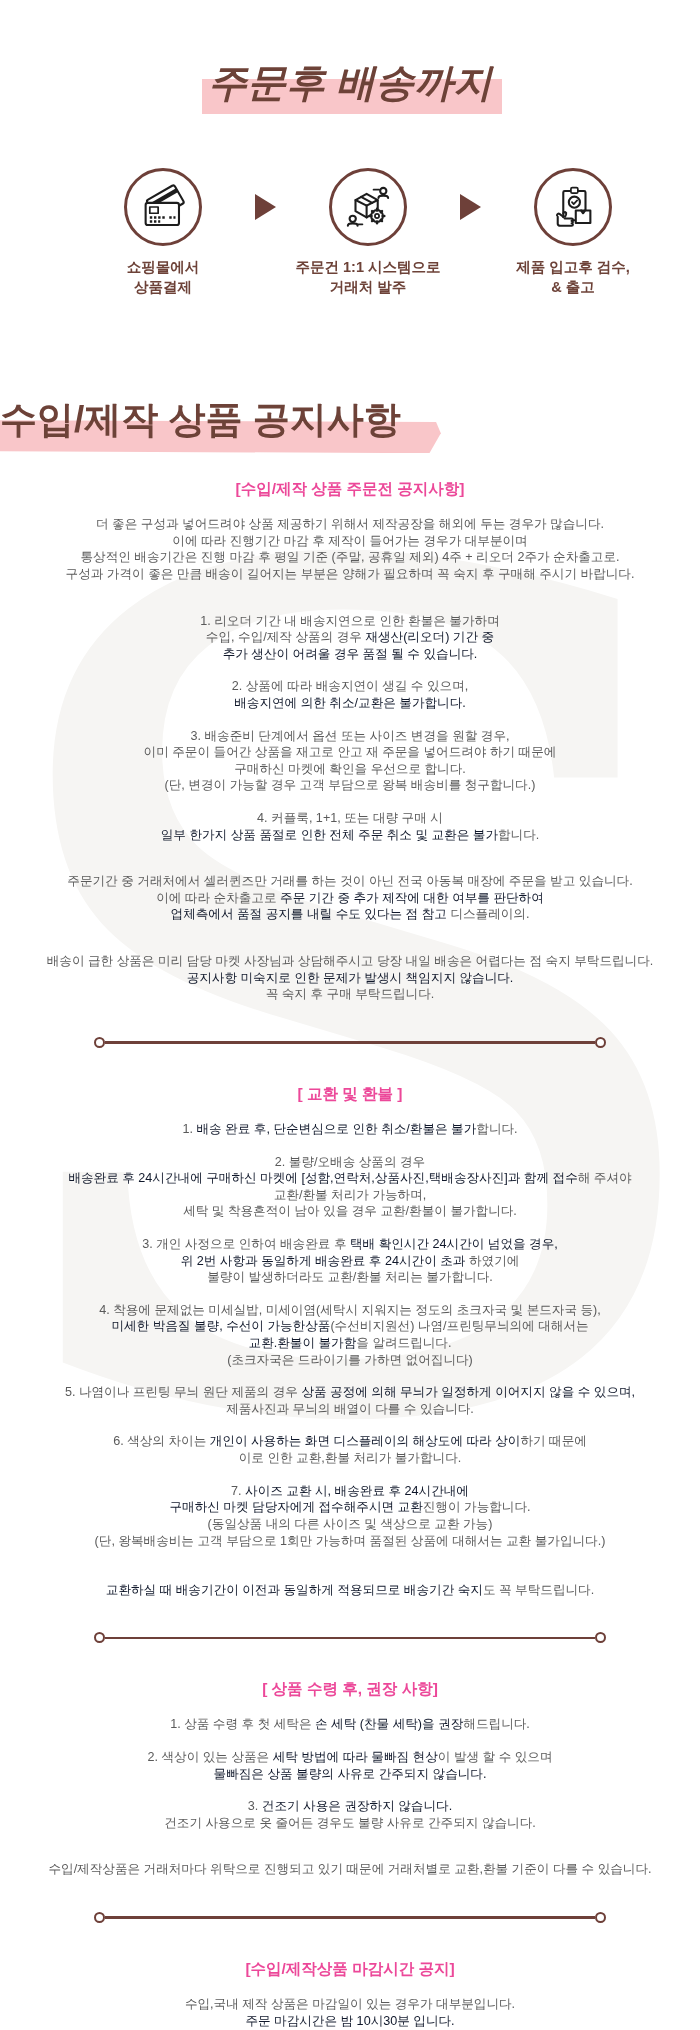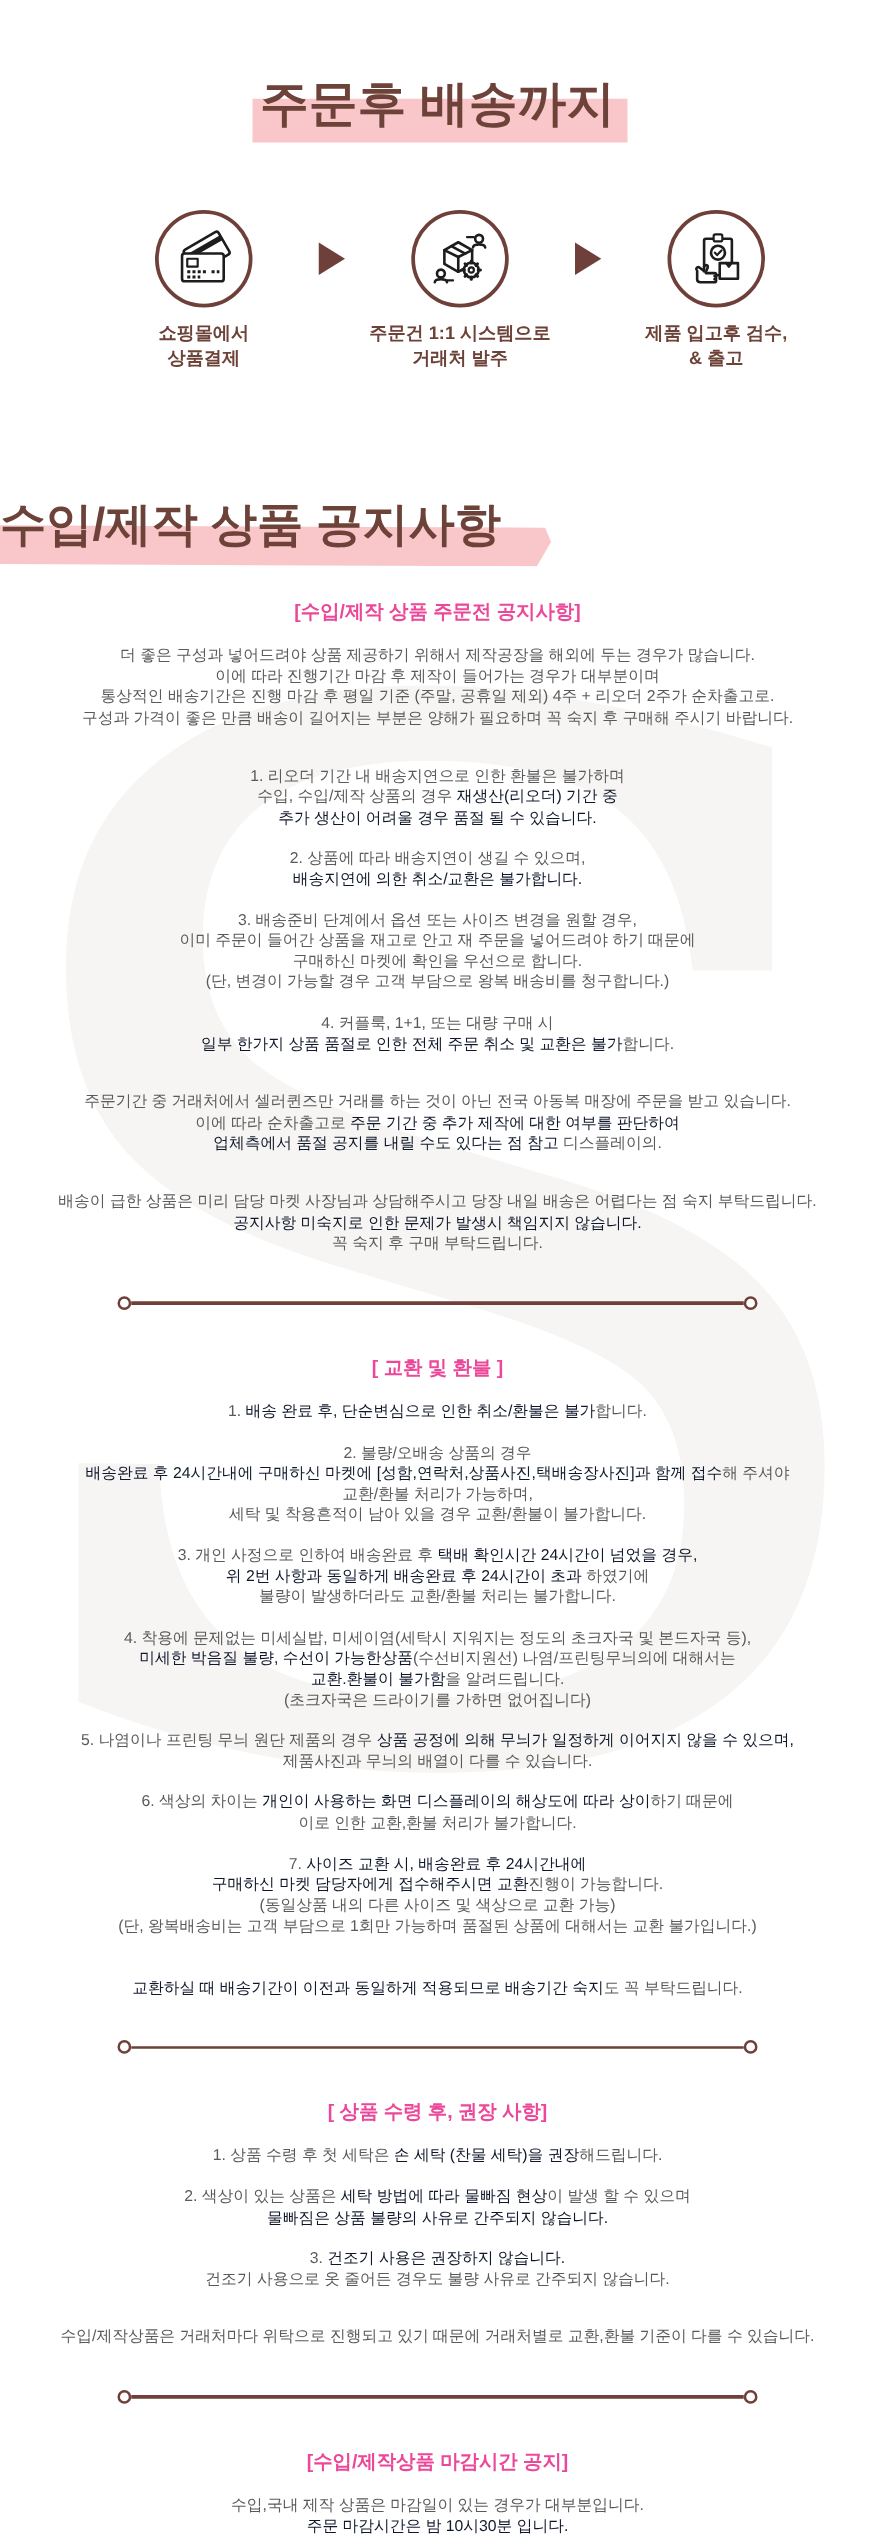--- a/index.html
+++ b/index.html
@@ -25,20 +25,21 @@
     z-index:0;
     pointer-events:none;
     user-select:none;
   }
   .content{position:relative;z-index:1;}
 
   
   .main-title{
     text-align:center;
     margin:0 0 58px 0;
+    font-style:italic;
   }
   .main-title .hl{
     position:relative;
     display:inline-block;
     font-size:39px;
     font-weight:800;
     letter-spacing:0px;
     color:#6d4238;
   }
   .main-title .hl::before{

